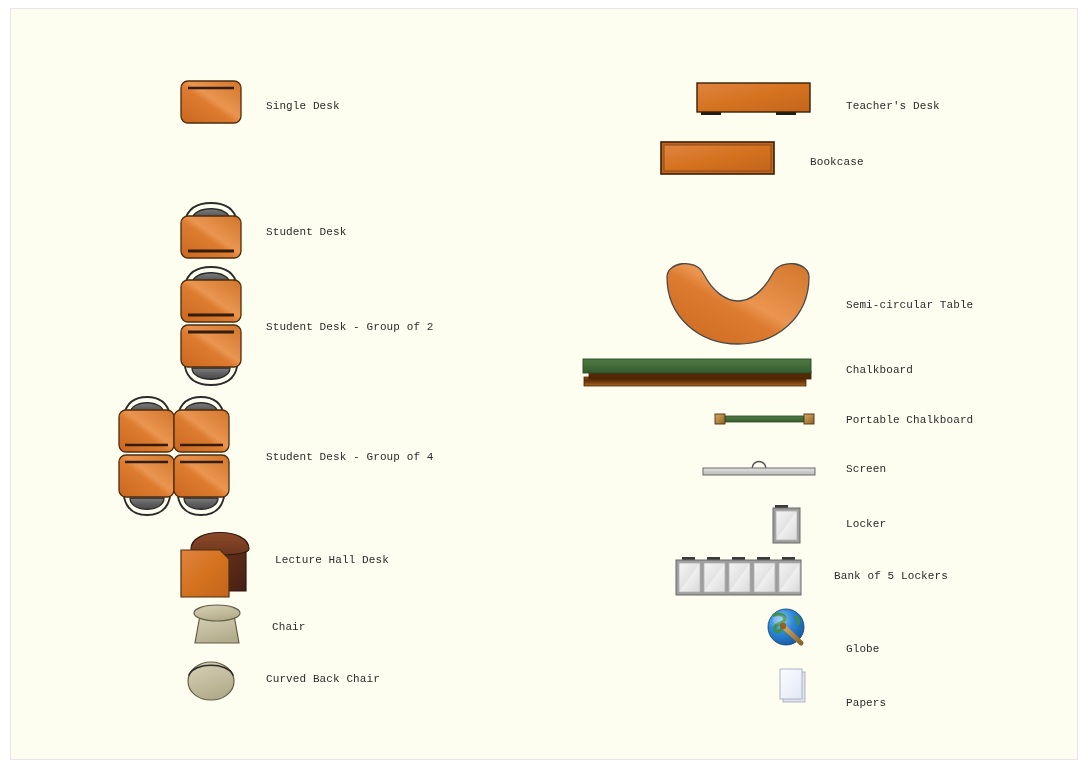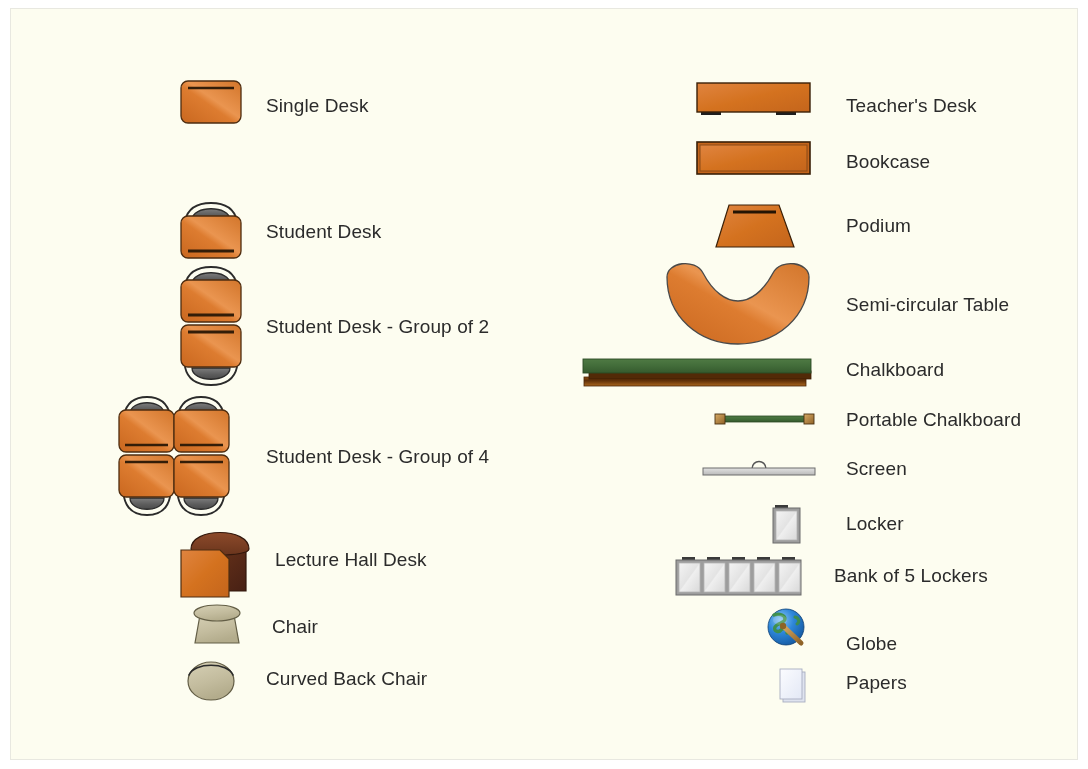--- a/index.html
+++ b/index.html
@@ -32,23 +32,23 @@
   }
 
   .shape-cell {
     position: relative;
     width: 160px;
     height: 110px;
     flex: 0 0 160px;
   }
 
   .label {
-    font-size: 19px;
+    font-size: 11px;
     color: #2b2b2b;
-    font-family: Liberation Sans, sans-serif;
+    font-family: Liberation Mono, monospace;
     white-space: nowrap;
     letter-spacing: 0.1px;
   }
 
   svg { display: block; overflow: visible; }
 </style>
 </head>
 <body>
 
 <div id="stencil-canvas">
@@ -263,43 +263,32 @@
         <g>
           <rect x="30" y="38" width="20" height="6" fill="#1e1e1e"></rect>
           <rect x="105" y="38" width="20" height="6" fill="#1e1e1e"></rect>
           <rect x="26" y="12" width="113" height="29" fill="url(#gDesk2)" stroke="#3a2008" stroke-width="1.4"></rect>
         </g>
       </svg>
     </div>
     <div class="label">Teacher's Desk</div>
   </div>
 
-  <div class="row" style="left:660px; top:120px;">
+  <div class="row" style="left:624px; top:120px;">
     <div class="shape-cell" style="height:66px; flex-basis:175px; width:175px;">
       <svg width="175" height="66" viewBox="0 0 175 66">
         <g>
           <rect x="26" y="13" width="113" height="32" fill="#c4651c" stroke="#3a2008" stroke-width="1.6"></rect>
           <rect x="29" y="16" width="107" height="26" fill="url(#gDesk2)" stroke="#8a4a16" stroke-width="1"></rect>
         </g>
       </svg>
     </div>
     <div class="label">Bookcase</div>
   </div>
 
-  <div class="row" style="left:660px; top:188px;">
-    <div class="shape-cell" style="height:58px; flex-basis:175px; width:175px;">
-      <svg width="175" height="58" viewBox="0 0 175 58">
-        <g>
-          <path d="M58,8 L108,8 L123,50 L45,50 Z" fill="url(#gDesk2)" stroke="#3a2008" stroke-width="1.2"></path>
-          <line x1="62" y1="15" x2="105" y2="15" stroke="#241404" stroke-width="3"></line>
-        </g>
-      </svg>
-    </div>
-    <div class="label">Podium</div>
-  </div>
 
   <div class="row" style="left:620px; top:250px;">
     <div class="shape-cell" style="height:92px; flex-basis:215px; width:215px;">
       <svg width="215" height="92" viewBox="0 0 215 92">
         <g>
           <path d="M36,18
                    C36,3 64,-1 72,14
                    C82,33 95,42 107,42
                    C119,42 132,33 142,14
                    C150,-1 178,3 178,18
@@ -392,21 +381,21 @@
           <path d="M124,14 C128,15 129,19 126,21" fill="none" stroke="#3e8f46" stroke-width="3" stroke-linecap="round" opacity="0.9"></path>
           <ellipse cx="109" cy="17" rx="7" ry="5" fill="#ffffff" opacity="0.17"></ellipse>
           <line x1="112" y1="23" x2="130" y2="40" stroke="url(#gStand)" stroke-width="5" stroke-linecap="round"></line>
           <circle cx="112" cy="23" r="3.2" fill="#8d6426"></circle>
         </g>
       </svg>
     </div>
     <div class="label">Globe</div>
   </div>
 
-  <div class="row" style="left:660px; top:648px;">
+  <div class="row" style="left:660px; top:648px;align-items:flex-end;">
     <div class="shape-cell" style="height:52px; flex-basis:175px; width:175px;">
       <svg width="175" height="52" viewBox="0 0 175 52">
         <g>
           <rect x="112" y="15" width="22" height="30" fill="#dfe3ef" stroke="#a8aec0" stroke-width="0.9"></rect>
           <rect x="109" y="12" width="22" height="30" fill="url(#gPaper)" stroke="#a8aec0" stroke-width="0.9"></rect>
         </g>
       </svg>
     </div>
     <div class="label">Papers</div>
   </div>

